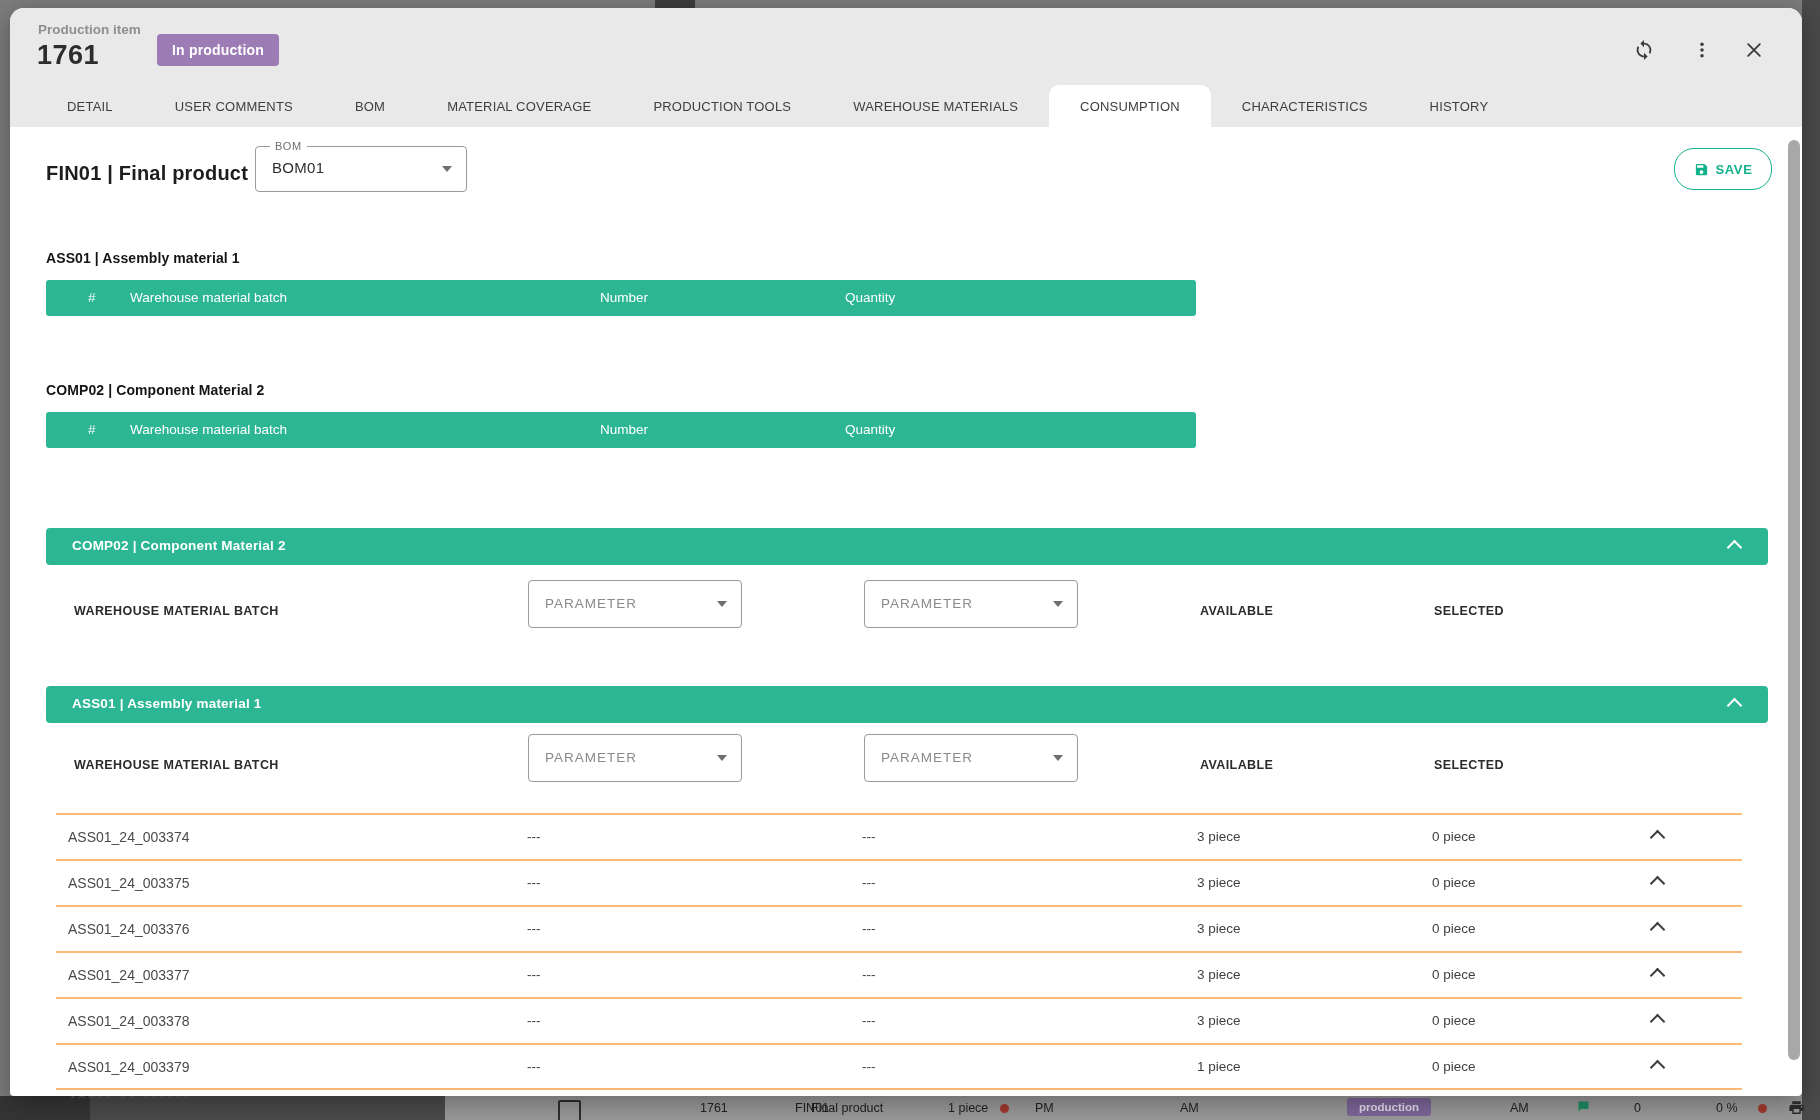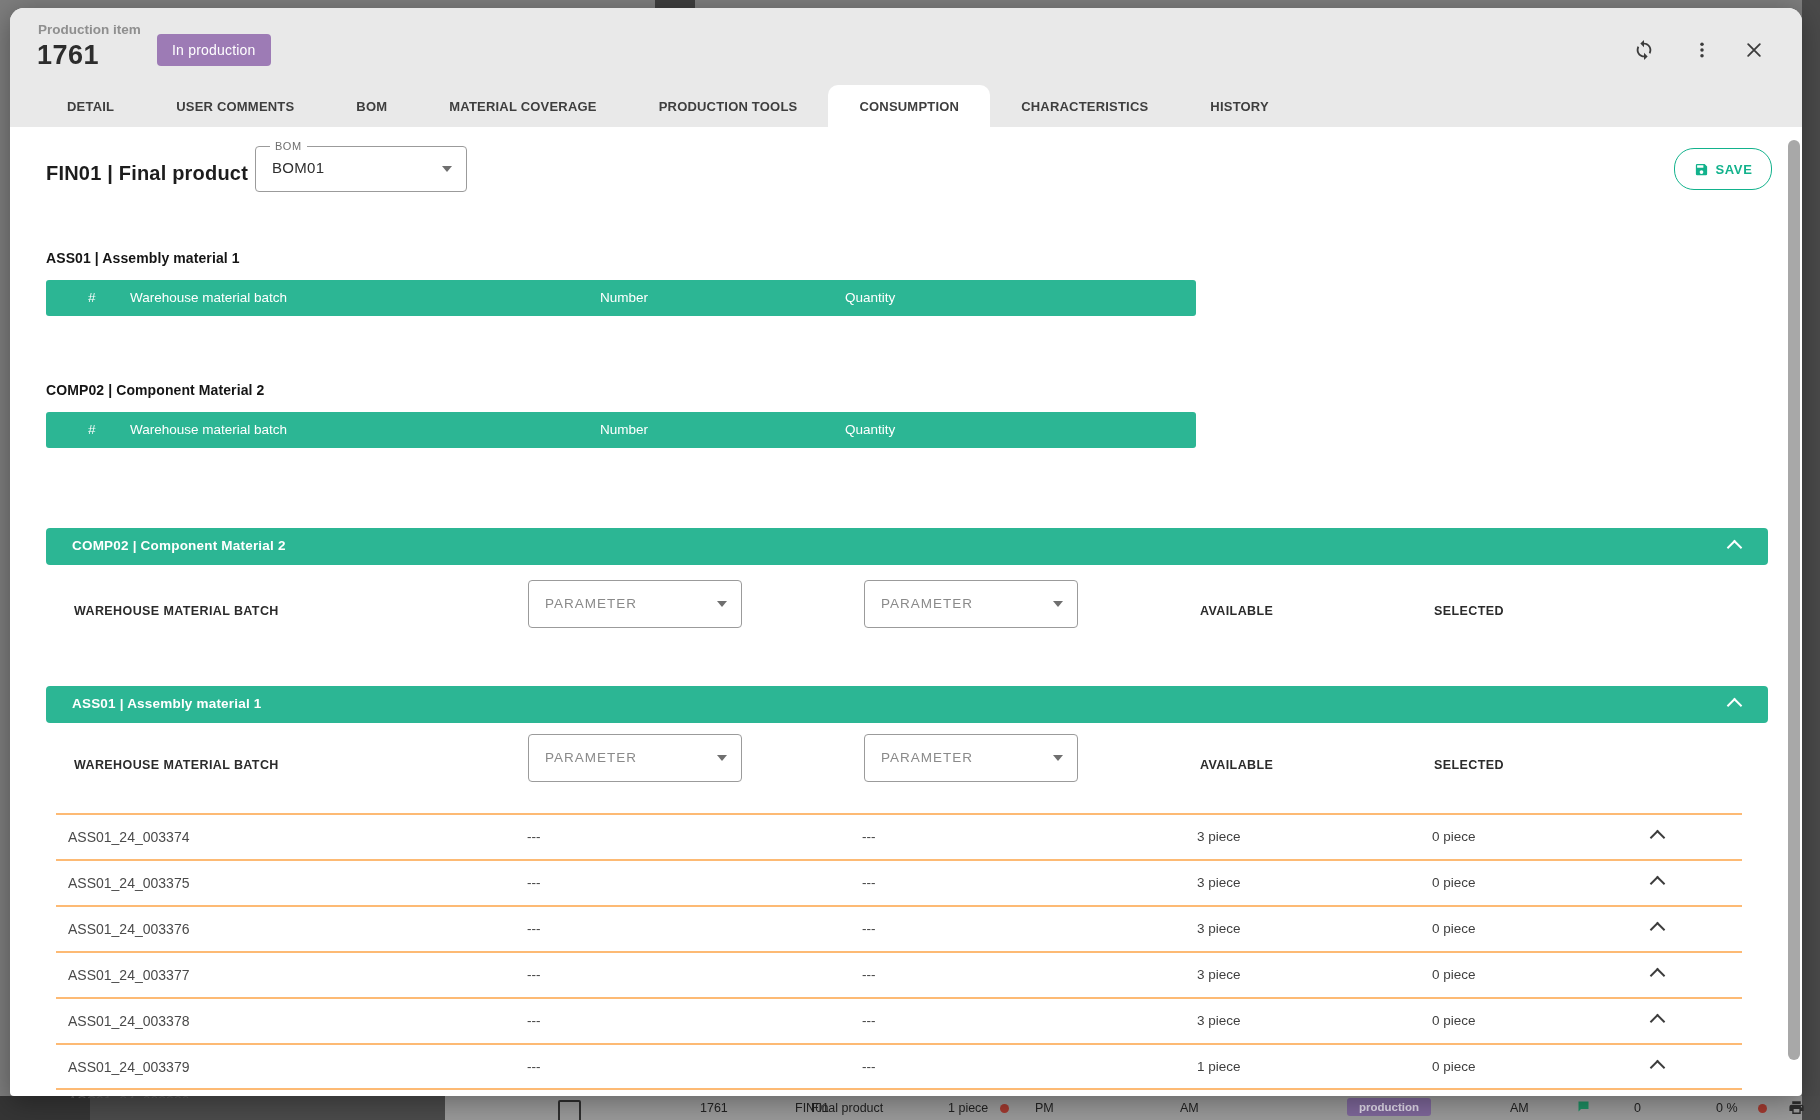--- a/index.html
+++ b/index.html
@@ -21,27 +21,27 @@
   .dimcheckbox{position:absolute;left:558px;top:1100px;width:19px;height:19px;
                border:2px solid #2f2f2f;border-radius:2px;background:#9a9a9a;}
 
   
   .modal{left:10px;top:8px;width:1792px;height:1088px;background:#fff;
          border-radius:14px 14px 4px 4px;box-shadow:0 6px 28px rgba(0,0,0,.35);}
   .modal-head{left:10px;top:8px;width:1792px;height:119px;background:#e9e9e9;
               border-radius:14px 14px 0 0;}
   .prod-label{left:38px;top:22px;font-size:13.5px;color:#8f8f8f;font-weight:bold;}
   .prod-num{left:37px;top:40px;font-size:27px;font-weight:bold;color:#2d2d2d;letter-spacing:.5px;}
-  .status-badge{left:157px;top:34px;background:#9d7bb5;color:#fff;font-size:14px;font-weight:normal;
+  .status-badge{left:157px;top:34px;background:#9d7bb5;color:#fff;font-size:14px;font-weight:bold;
                 padding:8px 15px;border-radius:4px;letter-spacing:.2px;}
   .hicon{top:36px;width:28px;height:28px;display:flex;align-items:center;justify-content:center;cursor:pointer;}
 
   
   .tabs{left:36px;top:85px;height:42px;display:flex;align-items:stretch;}
-  .tab{display:flex;align-items:center;padding:0 31px;font-size:13px;font-weight:bold;
+  .tab{display:flex;align-items:center;padding:0 31px;font-size:13px;font-weight:normal;
        color:#3e3e3e;letter-spacing:.2px;white-space:nowrap;cursor:pointer;}
   .tab.active{background:#fff;border-radius:10px 10px 0 0;}
 
   
   .fin-title{left:46px;top:162px;font-size:20px;font-weight:bold;color:#1d1d1d;letter-spacing:.2px;}
   .select{border:1px solid #9b9b9b;border-radius:4px;background:#fff;cursor:pointer;}
   .bom-select{left:255px;top:146px;width:210px;height:44px;}
   .float-label{position:absolute;left:14px;top:-7px;font-size:11px;color:#6f6f6f;background:#fff;
                padding:0 5px;letter-spacing:.5px;}
   .select-value{position:absolute;left:16px;top:12px;font-size:15px;color:#2e2e2e;letter-spacing:.3px;}
@@ -132,20 +132,21 @@
         <path stroke="#3c3c3c" stroke-width="2.2" stroke-linecap="round" d="M5 5l14 14M19 5L5 19"></path>
       </svg>
   </div>
 
   <div class="abs tabs">
     <div class="tab">DETAIL</div>
     <div class="tab">USER COMMENTS</div>
     <div class="tab">BOM</div>
     <div class="tab">MATERIAL COVERAGE</div>
     <div class="tab">PRODUCTION TOOLS</div>
+    <div class="tab">WAREHOUSE MATERIALS</div>
     <div class="tab active">CONSUMPTION</div>
     <div class="tab">CHARACTERISTICS</div>
     <div class="tab">HISTORY</div>
   </div>
 
   <div class="abs fin-title">FIN01 | Final product</div>
   <div class="abs select bom-select">
     <span class="float-label">BOM</span>
     <span class="select-value">BOM01</span>
     <span class="caret"></span>

